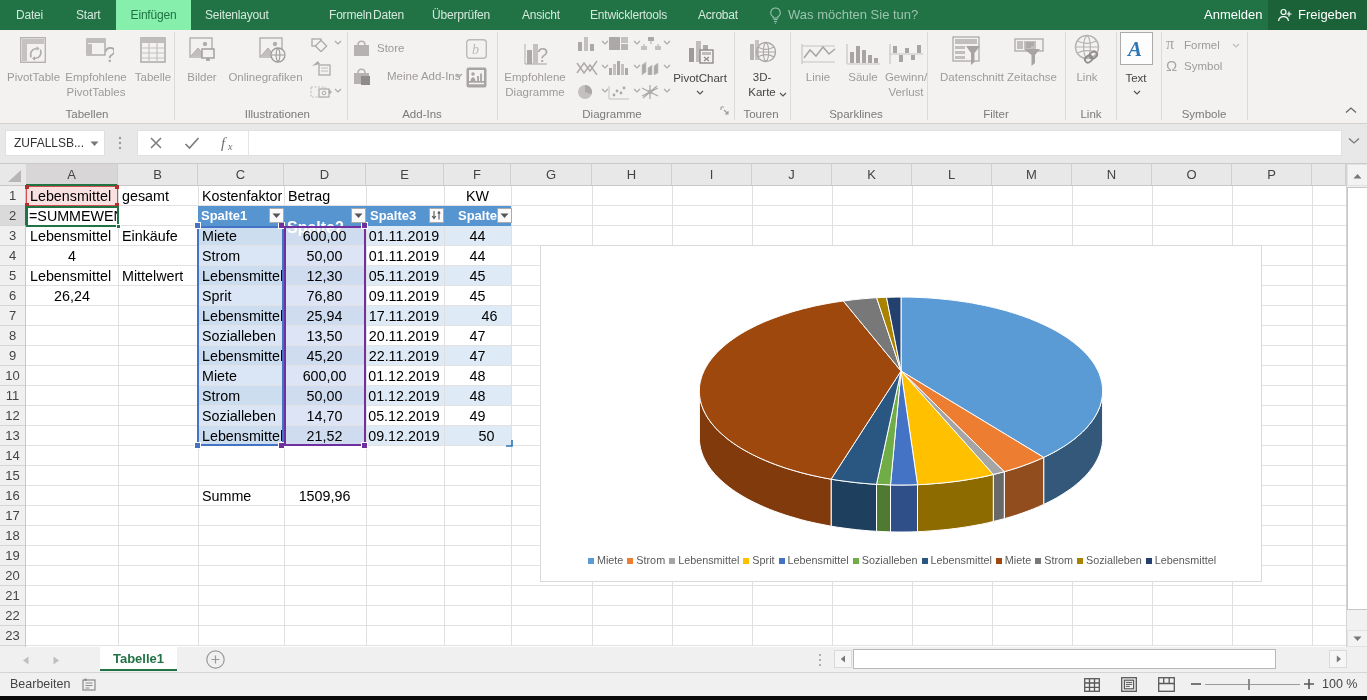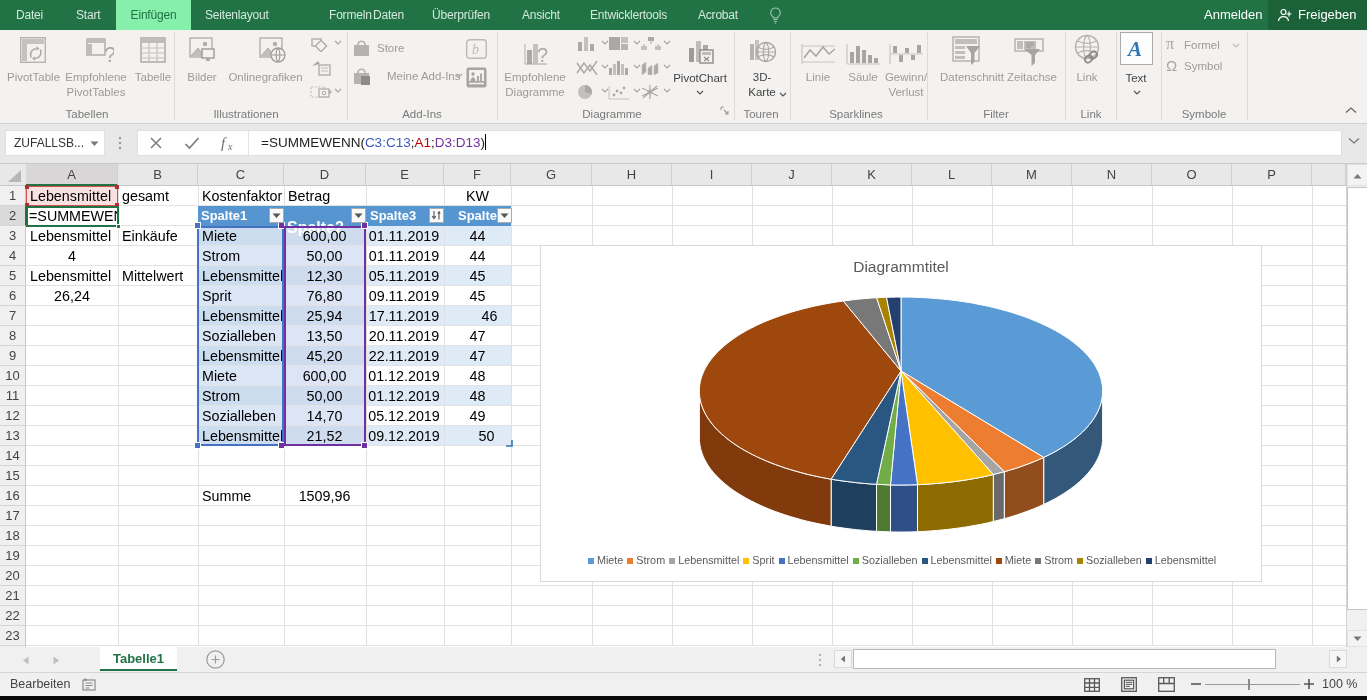--- a/index.html
+++ b/index.html
@@ -64,20 +64,21 @@
   <div class="rtab" style="left:16px;">Datei</div>
   <div class="rtab" style="left:76px;">Start</div>
   <div class="rtab" id="tab-active" style="left:116px;width:75px;">Einfügen</div>
   <div class="rtab" style="left:205px;">Seitenlayout</div>
   <div class="rtab" style="left:283px;margin-left:46px;">Formeln</div>
   <div class="rtab" style="left:373px;">Daten</div>
   <div class="rtab" style="left:432px;">Überprüfen</div>
   <div class="rtab" style="left:522px;">Ansicht</div>
   <div class="rtab" style="left:590px;">Entwicklertools</div>
   <div class="rtab" style="left:698px;">Acrobat</div>
+  <div id="tellme" style="left:788px;">Was möchten Sie tun?</div>
   <svg style="position:absolute;left:768px;top:7px;" width="15" height="17" viewBox="0 0 15 17">
       <path d="M7.5 1a4.7 4.7 0 0 0-2.3 8.8V11h4.6V9.8A4.7 4.7 0 0 0 7.5 1zm-2 11.5h4m-3.5 2h3m-2.2 1.8h1.4" fill="none" stroke="#9DC4AF" stroke-width="1.1"></path>
     </svg>
   <div id="anmelden" style="left:1204px;">Anmelden</div>
   <div id="freigeben" style="left:1268px;width:99px;">Freigeben</div>
   <svg style="position:absolute;left:1277px;top:7px;" width="16" height="16" viewBox="0 0 16 16">
       <circle cx="6.5" cy="5" r="2.5" fill="none" stroke="#fff" stroke-width="1.2"></circle>
       <path d="M1.5 14c.4-3 2.3-4.4 5-4.4s4.6 1.4 5 4.4" fill="none" stroke="#fff" stroke-width="1.2"></path>
       <path d="M12 4.5v5M9.5 7h5" stroke="#fff" stroke-width="1.2"></path>
     </svg>
@@ -88,21 +89,21 @@
   <div class="gsep" style="left:497px"></div>
   <div class="gsep" style="left:734px"></div>
   <div class="gsep" style="left:790px"></div>
   <div class="gsep" style="left:927px"></div>
   <div class="gsep" style="left:1065px"></div>
   <div class="gsep" style="left:1116px"></div>
   <div class="gsep" style="left:1161px"></div>
   <div class="gsep" style="left:1247px"></div>
 
   <div class="glabel" style="left:47px;width:80px;">Tabellen</div>
-  <div class="glabel" style="left:196px;width:100px;">Illustrationen</div>
+  <div class="glabel" style="left:210px;width:100px;text-align:right;">Illustrationen</div>
   <div class="glabel" style="left:382px;width:80px;">Add-Ins</div>
   <div class="glabel" style="left:566px;width:92px;">Diagramme</div>
   <div class="glabel" style="left:731px;width:60px;">Touren</div>
   <div class="glabel" style="left:816px;width:80px;">Sparklines</div>
   <div class="glabel" style="left:956px;width:80px;">Filter</div>
   <div class="glabel" style="left:1051px;width:80px;">Link</div>
   <div class="glabel" style="left:1164px;width:80px;">Symbole</div>
 
   
   <svg class="ricon" style="left:19px;top:6px" width="28" height="28" viewBox="0 0 28 28">
@@ -400,21 +401,20 @@
       <path d="M2 2l10 10M12 2L2 12" stroke="#7e7e7e" stroke-width="1.6" fill="none"></path>
     </svg>
   <svg style="position:absolute;left:184px;top:12px" width="16" height="14" viewBox="0 0 16 14">
       <path d="M1.5 8l4 4L14.5 2" stroke="#7e7e7e" stroke-width="1.7" fill="none"></path>
     </svg>
   <svg style="position:absolute;left:221px;top:11px" width="17" height="16" viewBox="0 0 17 16">
       <text x="0" y="13" font-size="15" font-style="italic" fill="#6e6e6e" font-family="Liberation Serif">f</text>
       <text x="7" y="15" font-size="10" font-style="italic" fill="#6e6e6e" font-family="Liberation Serif">x</text>
     </svg>
   <div style="position:absolute;left:248px;top:7px;width:1px;height:24px;background:#E4E4E4"></div>
-  <div id="finput">=SUMMEWENN(<span style="color:#3B5BBF">C3:C13</span>;<span style="color:#C00000">A1</span>;<span style="color:#7030A0">D3:D13</span>)<span style="display:inline-block;width:1px;height:16px;background:#000;vertical-align:-3px"></span></div>
   <svg style="position:absolute;left:1348px;top:13px" width="12" height="8" viewBox="0 0 12 8">
       <path d="M1 1.5L6 6l5-4.5" fill="none" stroke="#777" stroke-width="1.3"></path>
     </svg>
 </div>
 <div class="abs" id="sheet">
   <div id="colhead">
     <svg style="position:absolute;left:7px;top:6px" width="15" height="13" viewBox="0 0 15 13">
         <path d="M14 0v12H1z" fill="#B8B6B6"></path>
       </svg>
     <div class="ch" style="left:26px;width:92px;background:#D8D6D6;border-bottom:2px solid #217346;height:22px;">A</div>
@@ -603,21 +603,20 @@
           <path d="M8 9.5V2M6.8 3.5L8 1.8L9.2 3.5" fill="none" stroke="#555" stroke-width="1.1"></path>
         </svg>
       </div>
     <div class="abs" style="left:471px;top:22px;width:15px;height:15px;background:#FAFAFA;border:1px solid #ABABAB;">
         <svg width="9" height="6" viewBox="0 0 9 6" style="position:absolute;left:2px;top:4px">
           <path d="M0.5 0.5L4.5 5L8.5 0.5z" fill="#555"></path>
         </svg>
       </div>
 
     <div id="chart">
-      <div id="ctitle">Diagrammtitel</div>
       <svg width="722" height="337" viewBox="540 245 722 337" style="position:absolute;left:0;top:0">
 <path d="M1101.6,390.0 L1101.6,392.6 L1101.3,395.1 L1101.0,397.7 L1100.4,400.2 L1099.7,402.8 L1098.9,405.4 L1097.9,408.0 L1096.7,410.6 L1095.4,413.2 L1093.9,415.8 L1092.3,418.3 L1090.4,420.9 L1088.4,423.4 L1086.3,426.0 L1083.9,428.5 L1081.4,431.0 L1078.7,433.5 L1075.9,435.9 L1072.9,438.4 L1069.7,440.8 L1066.3,443.1 L1062.8,445.4 L1059.1,447.7 L1055.3,450.0 L1051.2,452.2 L1047.1,454.3 L1042.7,456.4 L1042.7,503.4 L1047.1,501.3 L1051.2,499.2 L1055.3,497.0 L1059.1,494.7 L1062.8,492.4 L1066.3,490.1 L1069.7,487.8 L1072.9,485.4 L1075.9,482.9 L1078.7,480.5 L1081.4,478.0 L1083.9,475.5 L1086.3,473.0 L1088.4,470.4 L1090.4,467.9 L1092.3,465.3 L1093.9,462.8 L1095.4,460.2 L1096.7,457.6 L1097.9,455.0 L1098.9,452.4 L1099.7,449.8 L1100.4,447.2 L1101.0,444.7 L1101.3,442.1 L1101.6,439.6 L1101.6,437.0 Z" fill="#335879" stroke="#FFFFFF" stroke-width="1" stroke-linejoin="round"></path>
 <path d="M1042.7,456.4 L1037.6,458.7 L1032.4,460.9 L1026.9,463.0 L1021.2,465.1 L1015.4,467.1 L1009.4,468.9 L1003.3,470.7 L1003.3,517.7 L1009.4,515.9 L1015.4,514.1 L1021.2,512.1 L1026.9,510.0 L1032.4,507.9 L1037.6,505.7 L1042.7,503.4 Z" fill="#924D1E" stroke="#FFFFFF" stroke-width="1" stroke-linejoin="round"></path>
 <path d="M1003.3,470.7 L992.3,473.5 L992.3,520.5 L1003.3,517.7 Z" fill="#696969" stroke="#FFFFFF" stroke-width="1" stroke-linejoin="round"></path>
 <path d="M992.3,473.5 L986.5,474.9 L980.5,476.2 L974.4,477.3 L968.3,478.4 L962.0,479.4 L955.7,480.3 L949.3,481.1 L942.8,481.8 L936.3,482.4 L929.7,482.9 L923.1,483.4 L916.5,483.7 L916.5,530.7 L923.1,530.4 L929.7,529.9 L936.3,529.4 L942.8,528.8 L949.3,528.1 L955.7,527.3 L962.0,526.4 L968.3,525.4 L974.4,524.3 L980.5,523.2 L986.5,521.9 L992.3,520.5 Z" fill="#8E6B00" stroke="#FFFFFF" stroke-width="1" stroke-linejoin="round"></path>
 <path d="M916.5,483.7 L909.8,483.9 L903.0,484.0 L896.3,484.0 L889.5,483.9 L889.5,530.9 L896.3,531.0 L903.0,531.0 L909.8,530.9 L916.5,530.7 Z" fill="#2F4F88" stroke="#FFFFFF" stroke-width="1" stroke-linejoin="round"></path>
 <path d="M889.5,483.9 L882.5,483.6 L875.5,483.3 L875.5,530.3 L882.5,530.6 L889.5,530.9 Z" fill="#4F7A32" stroke="#FFFFFF" stroke-width="1" stroke-linejoin="round"></path>
 <path d="M875.5,483.3 L868.9,482.9 L862.3,482.3 L855.7,481.7 L849.2,480.9 L842.8,480.1 L836.4,479.2 L830.1,478.2 L830.1,525.2 L836.4,526.2 L842.8,527.1 L849.2,527.9 L855.7,528.7 L862.3,529.3 L868.9,529.9 L875.5,530.3 Z" fill="#1E3F5E" stroke="#FFFFFF" stroke-width="1" stroke-linejoin="round"></path>
 <path d="M830.1,478.2 L824.0,477.0 L817.9,475.8 L811.9,474.5 L806.0,473.2 L800.3,471.7 L794.7,470.1 L789.2,468.5 L783.8,466.8 L778.6,465.0 L773.5,463.2 L768.6,461.3 L763.8,459.3 L759.1,457.2 L754.7,455.1 L750.4,453.0 L746.2,450.8 L742.2,448.5 L738.4,446.2 L734.8,443.9 L731.3,441.5 L728.0,439.1 L724.9,436.6 L722.0,434.1 L719.2,431.6 L716.6,429.1 L714.2,426.5 L712.0,424.0 L709.9,421.4 L708.0,418.8 L706.3,416.2 L704.8,413.5 L703.4,410.9 L702.2,408.3 L701.2,405.6 L700.3,403.0 L699.6,400.4 L699.1,397.8 L698.7,395.2 L698.4,392.6 L698.4,390.0 L698.4,437.0 L698.4,439.6 L698.7,442.2 L699.1,444.8 L699.6,447.4 L700.3,450.0 L701.2,452.6 L702.2,455.3 L703.4,457.9 L704.8,460.5 L706.3,463.2 L708.0,465.8 L709.9,468.4 L712.0,471.0 L714.2,473.5 L716.6,476.1 L719.2,478.6 L722.0,481.1 L724.9,483.6 L728.0,486.1 L731.3,488.5 L734.8,490.9 L738.4,493.2 L742.2,495.5 L746.2,497.8 L750.4,500.0 L754.7,502.1 L759.1,504.2 L763.8,506.3 L768.6,508.3 L773.5,510.2 L778.6,512.0 L783.8,513.8 L789.2,515.5 L794.7,517.1 L800.3,518.7 L806.0,520.2 L811.9,521.5 L817.9,522.8 L824.0,524.0 L830.1,525.2 Z" fill="#803A0B" stroke="#FFFFFF" stroke-width="1" stroke-linejoin="round"></path>
 <path d="M900.0,370.0 L900.0,296.1 L904.3,296.1 L908.5,296.1 L912.8,296.2 L917.1,296.4 L921.3,296.6 L925.6,296.8 L929.8,297.1 L934.0,297.4 L938.2,297.8 L942.4,298.2 L946.6,298.6 L950.8,299.1 L955.0,299.6 L959.1,300.2 L963.2,300.8 L967.3,301.4 L971.4,302.1 L975.4,302.9 L979.5,303.7 L983.5,304.5 L987.4,305.3 L991.4,306.3 L995.3,307.2 L999.1,308.2 L1003.0,309.2 L1006.7,310.3 L1010.5,311.4 L1014.2,312.6 L1017.9,313.8 L1021.5,315.0 L1025.0,316.3 L1028.6,317.6 L1032.0,319.0 L1035.4,320.4 L1038.8,321.9 L1042.1,323.4 L1045.3,324.9 L1048.5,326.5 L1051.6,328.1 L1054.6,329.7 L1057.6,331.4 L1060.5,333.2 L1063.3,334.9 L1066.1,336.7 L1068.7,338.6 L1071.3,340.5 L1073.8,342.4 L1076.2,344.4 L1078.5,346.4 L1080.8,348.4 L1082.9,350.5 L1084.9,352.6 L1086.8,354.7 L1088.7,356.9 L1090.4,359.1 L1092.0,361.3 L1093.5,363.6 L1094.9,365.9 L1096.1,368.2 L1097.3,370.5 L1098.3,372.9 L1099.1,375.3 L1099.9,377.7 L1100.5,380.2 L1101.0,382.7 L1101.4,385.1 L1101.6,387.7 L1101.6,390.2 L1101.5,392.7 L1101.3,395.3 L1100.9,397.8 L1100.4,400.4 L1099.7,403.0 L1098.9,405.5 L1097.8,408.1 L1096.7,410.7 L1095.3,413.3 L1093.9,415.9 L1092.2,418.4 L1090.4,421.0 L1088.4,423.5 L1086.2,426.1 L1083.9,428.6 L1081.4,431.1 L1078.7,433.5 L1075.8,436.0 L1072.8,438.4 L1069.6,440.8 L1066.3,443.2 L1062.8,445.5 L1059.1,447.7 L1055.2,450.0 L1051.2,452.2 L1047.0,454.3 L1042.7,456.4 Z" fill="#5B9BD5" stroke="#FFFFFF" stroke-width="1" stroke-linejoin="round"></path>

